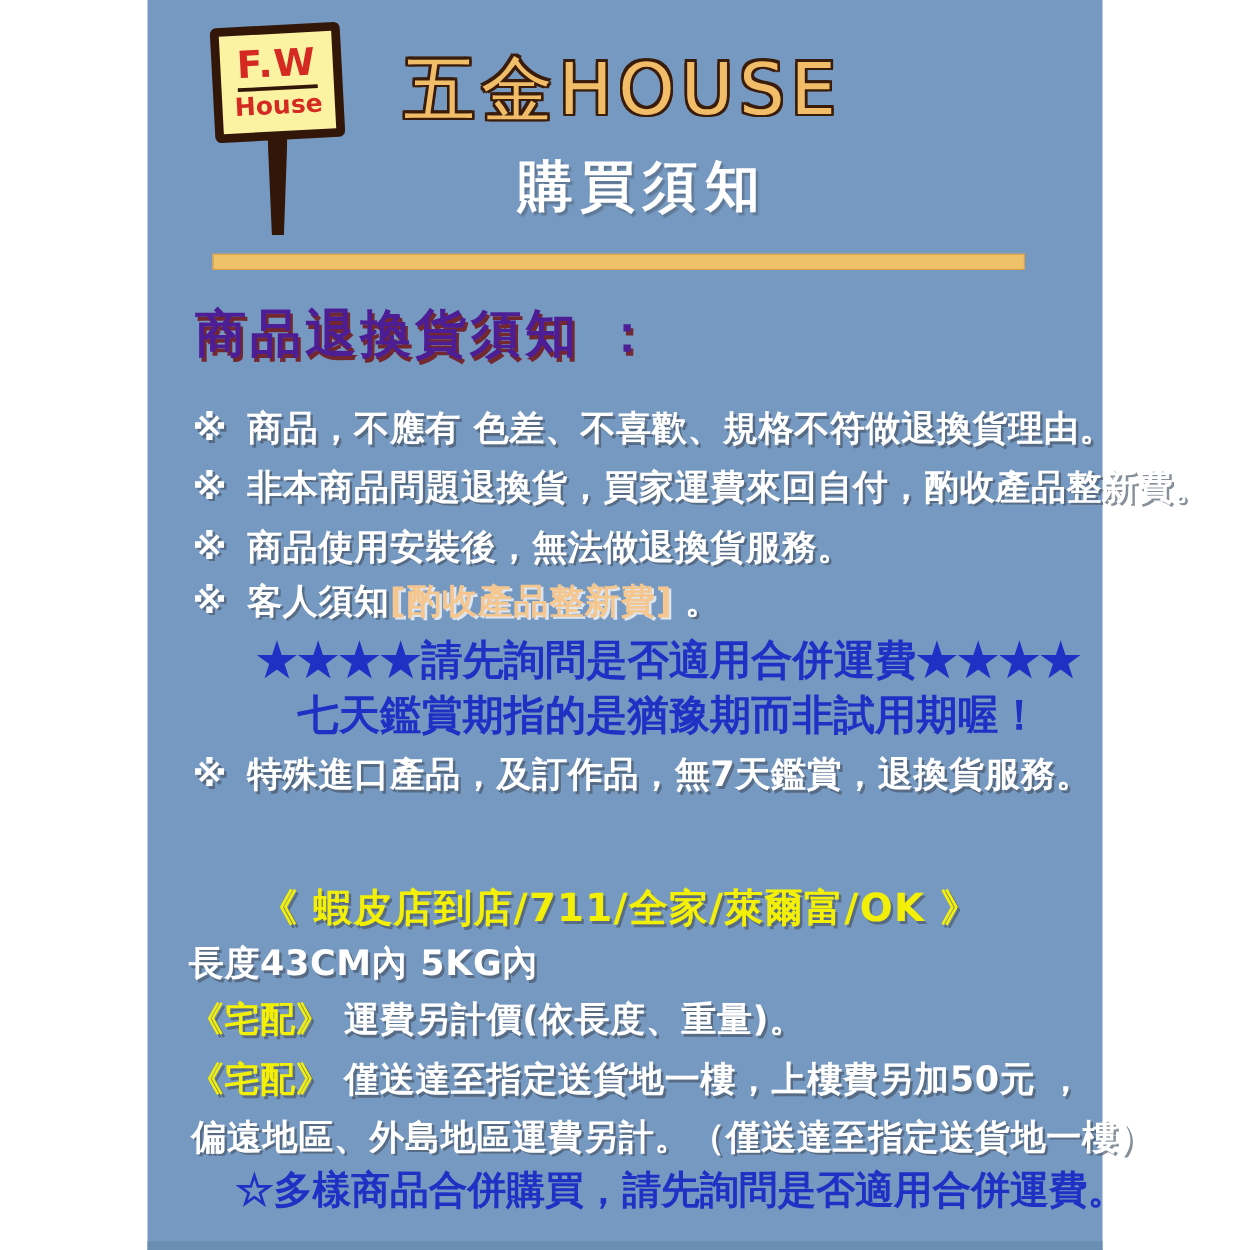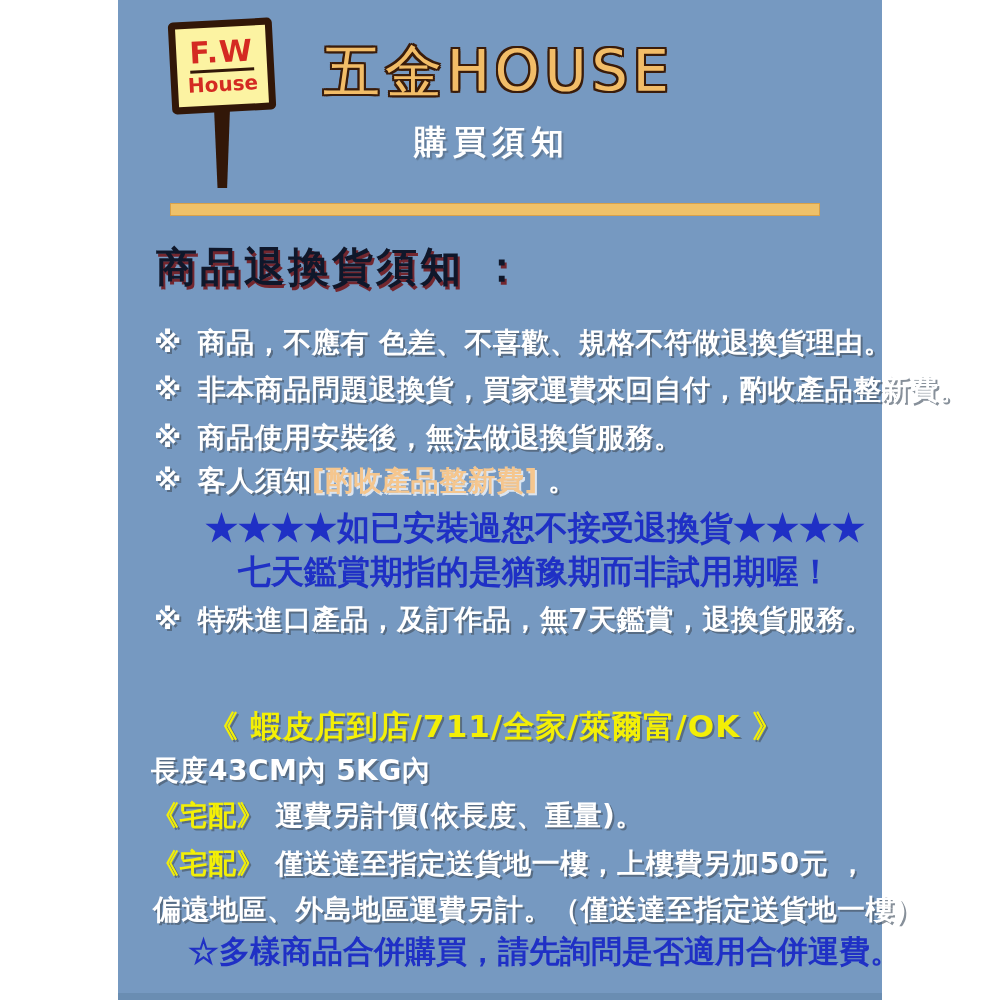--- a/index.html
+++ b/index.html
@@ -37,31 +37,31 @@
     font-size:57px;font-weight:normal;letter-spacing:5px;
     color:#f2bd68;white-space:nowrap;
     text-shadow:
       -2px -2px 0 #3a1c0a, 2px -2px 0 #3a1c0a,
       -2px 2px 0 #3a1c0a, 2px 2px 0 #3a1c0a,
       0 -2px 0 #3a1c0a, 0 2px 0 #3a1c0a,
       -2px 0 0 #3a1c0a, 2px 0 0 #3a1c0a;
   }
   .subtitle{
     position:absolute;left:296px;top:120px;
-    font-size:33px;font-weight:bold;letter-spacing:6px;
+    font-size:44px;font-weight:bold;letter-spacing:6px;
     color:#ffffff;white-space:nowrap;
     text-shadow:2px 2px 1px rgba(70,85,100,.45);
   }
   .divider{
     position:absolute;left:52px;top:203px;width:648px;height:11px;
     background:#efc169;border:1px solid #d9a149;
   }
   
   .h-red{
-    position:absolute;font-weight:bold;color:#0f172a;white-space:nowrap;
+    position:absolute;font-weight:bold;color:#4c1d95;white-space:nowrap;
     text-shadow:2px 3px 0 rgba(115,10,10,.8);
   }
   .h-returns{left:38px;top:240px;font-size:41px;letter-spacing:3px;}
   .h-shipping{left:8px;top:641px;font-size:47px;letter-spacing:4px;color:#e01717;
     text-shadow:3px 3px 0 rgba(120,0,0,.75);}
   
   .row{
     position:absolute;left:36px;white-space:nowrap;
     font-size:28px;font-weight:bold;color:#ffffff;letter-spacing:.5px;
     text-shadow:2px 2px 0 rgba(70,85,100,.65);
@@ -112,21 +112,21 @@
   </div>
 
   <div class="row" style="top:419px">
     <span class="marker">※</span><span>商品使用安裝後，無法做退換貨服務。</span>
   </div>
 
   <div class="row" style="top:462px">
     <span class="marker">※</span><span>客人須知</span><span class="hl">[酌收產品整新費]</span><span> 。</span>
   </div>
 
-  <div class="blue-line" style="top:506px">★★★★如已安裝過恕不接受退換貨★★★★</div>
+  <div class="blue-line" style="top:506px">★★★★請先詢問是否適用合併運費★★★★</div>
   <div class="blue-line" style="top:550px">七天鑑賞期指的是猶豫期而非試用期喔！</div>
 
   <div class="row" style="top:601px">
     <span class="marker">※</span><span>特殊進口產品，及訂作品，無7天鑑賞，退換貨服務。</span>
   </div>
 
 
   <div class="yellow-line" style="top:706px">《 蝦皮店到店/711/全家/萊爾富/OK 》</div>
 
   <div class="row" style="top:752px;left:33px">長度43CM內 5KG內</div>

